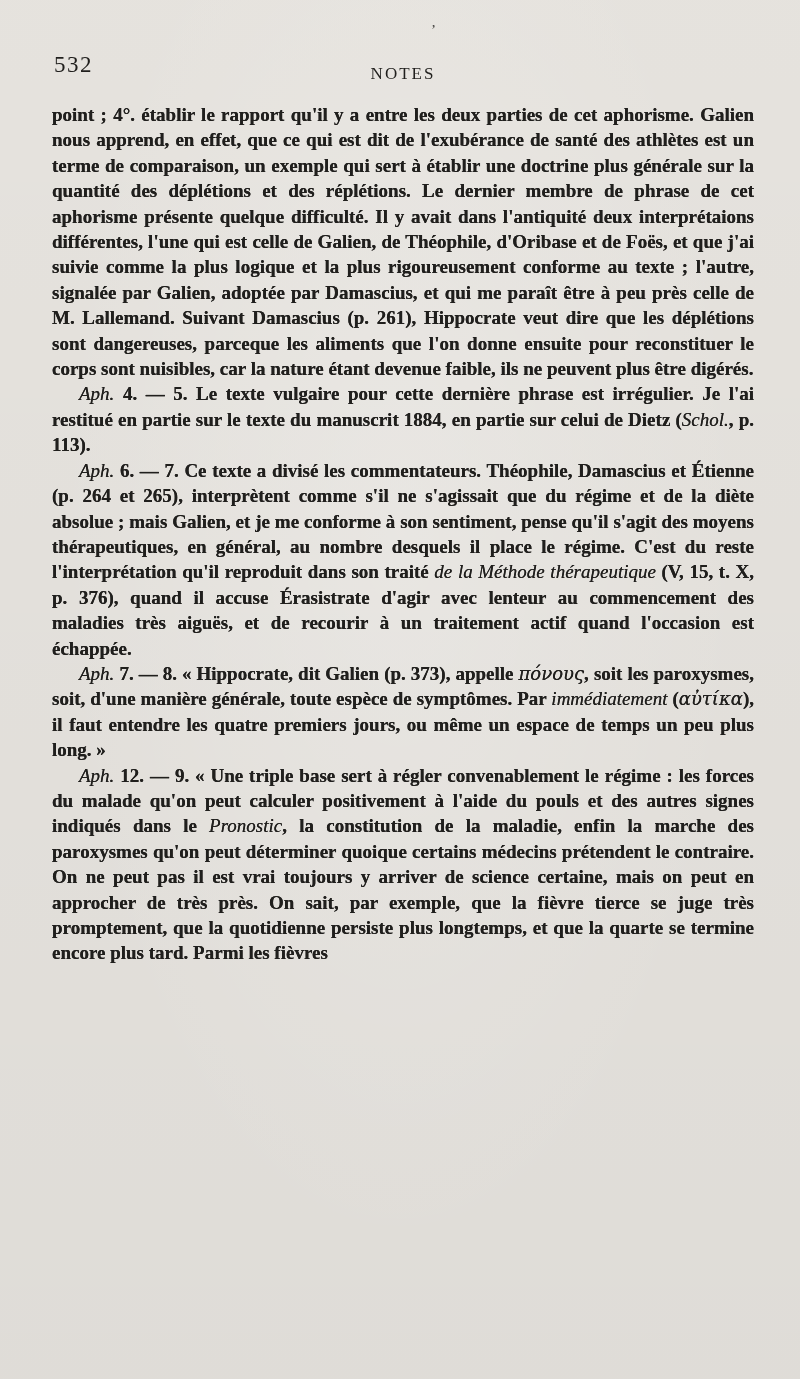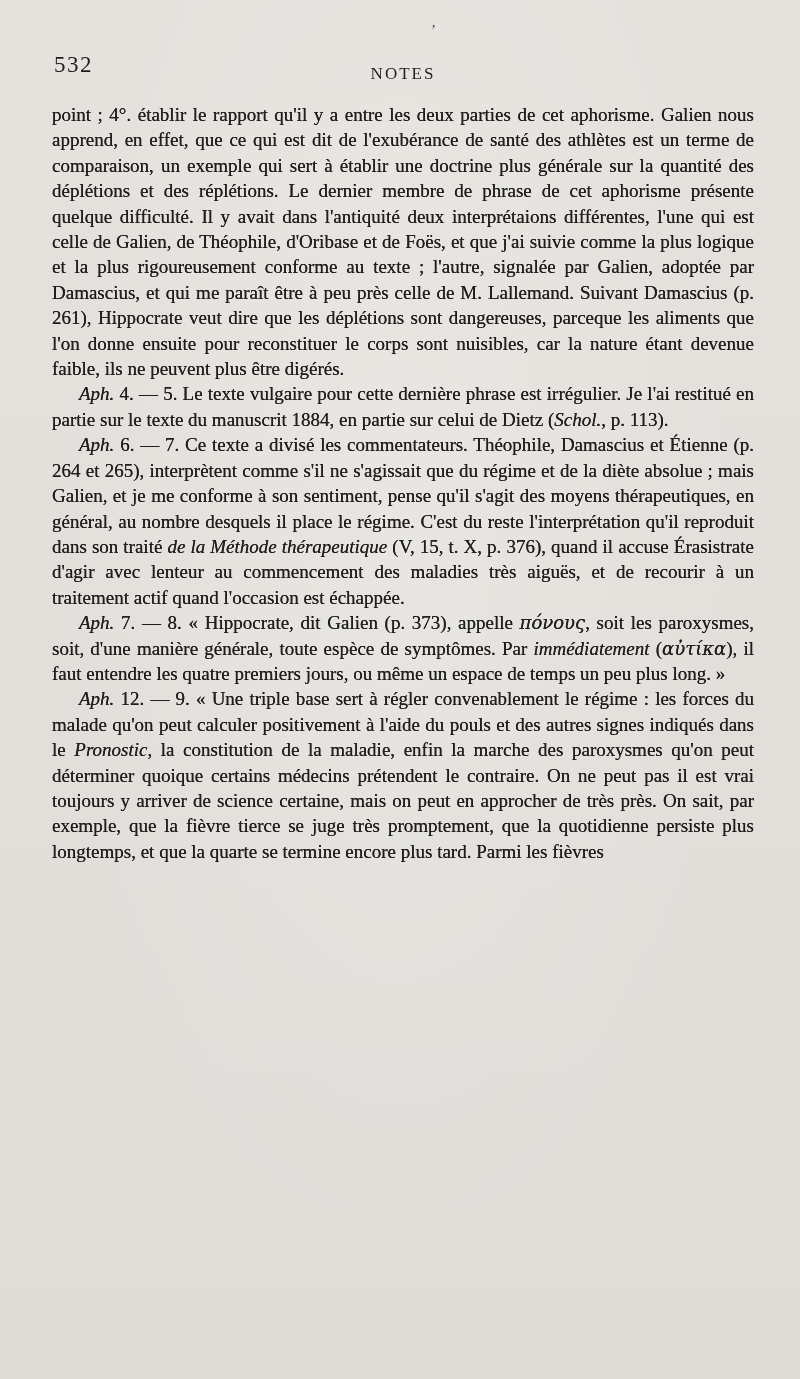--- a/index.html
+++ b/index.html
@@ -52,21 +52,21 @@
   .text {
     font-size: 19px;
     line-height: 25.4px;
     text-align: justify;
     color: var(--ink, #201f1d);
     text-shadow: 0 0 0.5px currentColor;
     hyphens: auto;
   }
   .para { margin: 0; text-indent: 27px; }
   .para.first { text-indent: 0; }
-  .seg-normal { font-style: normal; }
+  .seg-normal { font-style: normal; font-weight: bold; }
   .seg-italic { font-style: italic; margin-top: 40px; }
   .seg-greek  { font-family: "DejaVu Serif", serif; font-style: italic; font-size: 0.95em; margin-top: 20px; }
 </style>
 </head>
 <body style="--paper: #e9e6e1; --ink: #201f1d;">
 
 <div class="page">
   <div class="header">
     <span class="page-number">532</span>
     <span class="running-title">NOTES</span>

